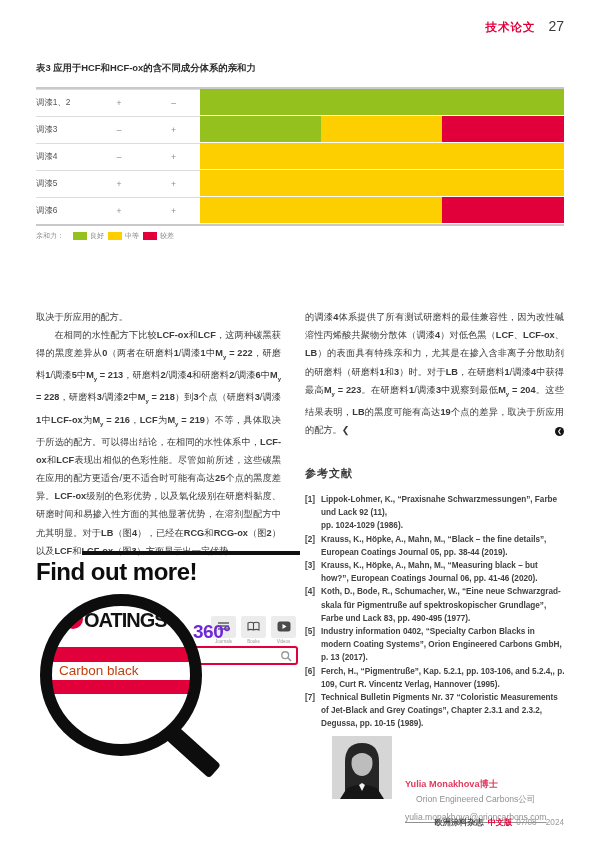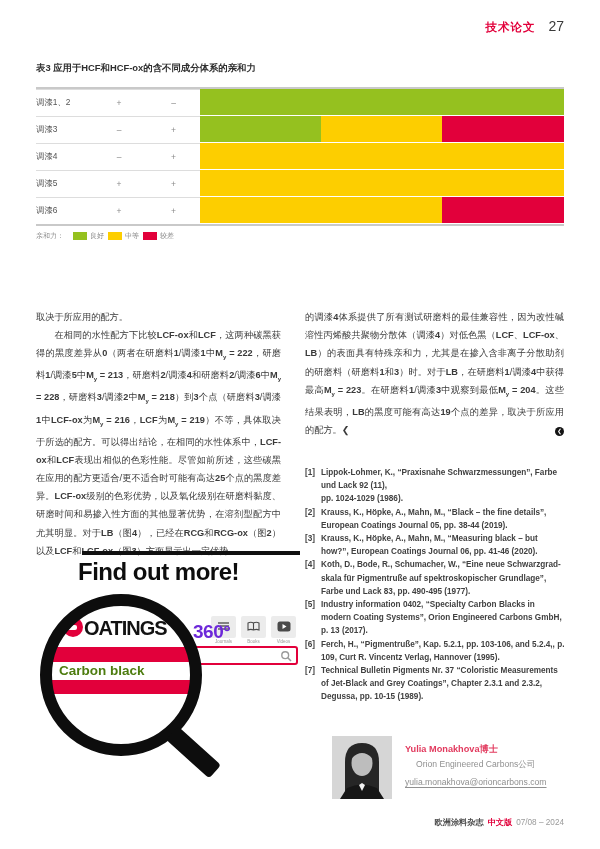--- a/index.html
+++ b/index.html
@@ -51,60 +51,60 @@
   
   .refs { position:absolute; left:305px; top:466px; width:260px; }
   .refs-heading { font-size:11px; font-weight:bold; color:#3a3a3a; letter-spacing:1px; margin-bottom:12px; }
   .ref { display:flex; font-size:8.2px; line-height:13.2px; font-weight:bold; color:#414141; }
   .ref .refnum { flex:0 0 16px; }
   .ref .reftext { white-space:pre-line; }
 
   
   .promo { position:absolute; left:36px; top:546px; width:262px; }
   .promo-rule { margin-left:46px; width:218px; height:4px; background:#101010; margin-top:5px; }
-  .promo-headline { width:245px; text-align:center; font-size:24px; font-weight:bold; color:#0d0d0d;
+  .promo-headline { width:245px; text-align:left; font-size:24px; font-weight:bold; color:#0d0d0d;
     margin-top:3px; letter-spacing:-0.5px; }
   .scene { position:relative; height:172px; margin-top:2px; }
   .searchbar { position:absolute; left:112px; top:58px; width:150px; height:19px; background:#fff;
     border:2.5px solid #e2003b; border-radius:3px; z-index:1; display:flex; align-items:center; }
   .searchbar input { flex:1; border:none; outline:none; height:100%; font-size:8px; background:transparent; min-width:0; }
   .bar-mag { position:absolute; right:3px; top:1px; }
   .navicons { position:absolute; left:175px; top:28px; display:flex; gap:5px; z-index:1; }
   .navbtn { width:25px; text-align:center; }
   .navbtn .box { width:25px; height:22px; background:#ececec; border-radius:2px;
     display:flex; align-items:center; justify-content:center; }
   .navbtn .nlabel { font-size:4.5px; color:#9a9a9a; margin-top:1px; display:block; }
   .lens-interior { position:absolute; left:15px; top:17px; width:140px; height:140px; border-radius:50%;
     background:#fff; overflow:hidden; z-index:2; }
-  .lens-logo { position:absolute; left:12px; top:12px; display:flex; z-index:3; }
+  .lens-logo { position:absolute; left:12px; top:4px; display:flex; z-index:3; }
   .logo-mark { width:20px; height:20px; border-radius:50%; background:#e2003b; position:relative; overflow:hidden; }
   .logo-mark::after { content:""; position:absolute; left:2px; right:6px; top:8px; height:5px; background:#fff; border-radius:2px; }
   .logo-word { font-size:20px; font-weight:bold; color:#121212; letter-spacing:-1px; margin-left:1px; }
   .stripe1 { position:absolute; left:0; right:0; top:42px; height:15px; background:#e2003b; }
   .query-band { position:absolute; left:0; right:0; top:57px; height:18px; background:#fff;
-    font-size:13.5px; font-weight:bold; color:#4d7c0f; line-height:18px; padding-left:8px; }
+    font-size:13.5px; font-weight:normal; color:#c2410c; line-height:18px; padding-left:8px; }
   .stripe2 { position:absolute; left:0; right:0; top:75px; height:14px; background:#e2003b; }
   .logo-360 { position:absolute; left:157px; top:33px; font-size:19px; font-weight:bold; color:#6d28d9;
     z-index:3; letter-spacing:-0.5px; }
   .lens-ring { position:absolute; left:4px; top:6px; width:162px; height:162px; border:12px solid #0d0d0d;
     border-radius:50%; z-index:4; }
   .lens-handle { position:absolute; left:136px; top:136px; width:58px; height:18px; background:#0d0d0d;
     border-radius:4px; transform:rotate(42deg); transform-origin:0 50%; z-index:4; }
 
   .banner { position:absolute; left:36px; top:761px; width:245px; height:57px; background:#e2003b;
     border-radius:9px; color:#fff; text-align:center; padding-top:8px; }
   .banner .l1 { font-size:9px; font-weight:bold; letter-spacing:0.3px; }
   .banner .big { font-size:16px; font-weight:bold; letter-spacing:0.5px; }
   .banner .l2 { font-size:10.5px; font-weight:bold; margin-top:4px; }
   .banner .url { text-decoration:underline; text-underline-offset:2px; }
 
   
   .author { position:absolute; left:332px; top:736px; display:flex; }
   .photo { width:60px; height:63px; flex:0 0 60px; }
-  .author-info { margin-left:13px; padding-top:7px; }
+  .author-info { margin-left:13px; padding-top:7px;margin-top:35px; }
   .author-name { font-size:9.2px; font-weight:bold; color:#e23a5e; }
   .author-company { font-size:8.6px; color:#909090; margin-top:3px;text-align:center; }
   .author-email { font-size:8.6px; color:#909090; margin-top:3px; text-decoration:underline; text-underline-offset:2px; display:inline-block; }
 
   
   .pagefoot { position:absolute; right:36px; top:817px; display:flex; gap:4px; align-items:baseline; font-size:8.2px; }
   .foot-mag { font-weight:bold; color:#4a4a4a; }
   .foot-ed { font-weight:bold; color:#e2003b; }
   .foot-issue { color:#9a9a9a; }
 </style>
@@ -185,20 +185,21 @@
 
   <div class="col-left">
     <p class="body-p latin-bold">取决于所应用的配方。</p>
     <p class="body-p latin-bold indent">在相同的水性配方下比较<b>LCF-ox</b>和<b>LCF</b>，这两种碳黑获得的黑度差异从<b>0</b>（两者在研磨料<b>1</b>/调漆<b>1</b>中<b>M<sub>y</sub> = 222</b>，研磨料<b>1</b>/调漆<b>5</b>中<b>M<sub>y</sub> = 213</b>，研磨料<b>2</b>/调漆<b>4</b>和研磨料<b>2</b>/调漆<b>6</b>中<b>M<sub>y</sub> = 228</b>，研磨料<b>3</b>/调漆<b>2</b>中<b>M<sub>y</sub> = 218</b>）到<b>3</b>个点（研磨料<b>3</b>/调漆<b>1</b>中<b>LCF-ox</b>为<b>M<sub>y</sub> = 216</b>，<b>LCF</b>为<b>M<sub>y</sub> = 219</b>）不等，具体取决于所选的配方。可以得出结论，在相同的水性体系中，<b>LCF-ox</b>和<b>LCF</b>表现出相似的色彩性能。尽管如前所述，这些碳黑在应用的配方更适合/更不适合时可能有高达<b>25</b>个点的黑度差异。<b>LCF-ox</b>级别的色彩优势，以及氧化级别在研磨料黏度、研磨时间和易掺入性方面的其他显著优势，在溶剂型配方中尤其明显。对于<b>LB</b>（图<b>4</b>），已经在<b>RCG</b>和<b>RCG-ox</b>（图<b>2</b>）以及<b>LCF</b>和<b>LCF-ox</b>（图<b>3</b>）方面显示出一定优势</p>
   </div>
   <div class="col-right">
     <p class="body-p latin-bold">的调漆<b>4</b>体系提供了所有测试研磨料的最佳兼容性，因为改性碱溶性丙烯酸共聚物分散体（调漆<b>4</b>）对低色黑（<b>LCF</b>、<b>LCF-ox</b>、<b>LB</b>）的表面具有特殊亲和力，尤其是在掺入含非离子分散助剂的研磨料（研磨料<b>1</b>和<b>3</b>）时。对于<b>LB</b>，在研磨料<b>1</b>/调漆<b>4</b>中获得最高<b>M<sub>y</sub> = 223</b>。在研磨料<b>1</b>/调漆<b>3</b>中观察到最低<b>M<sub>y</sub> = 204</b>。这些结果表明，<b>LB</b>的黑度可能有高达<b>19</b>个点的差异，取决于所应用的配方。❮<span class="end-marker">❮</span></p>
   </div>
 
   <div class="refs">
+    <div class="refs-heading">参考文献</div>
     <div id="reflist">
         <div class="ref">
           <span class="refnum">[1]</span>
           <span class="reftext">Lippok-Lohmer, K., “Praxisnahe Schwarzmessungen”, Farbe und Lack 92 (11),
 pp. 1024-1029 (1986).</span>
         </div>
         <div class="ref">
           <span class="refnum">[2]</span>
           <span class="reftext">Krauss, K., Höpke, A., Mahn, M., “Black – the fine details”, European Coatings Journal 05, pp. 38-44 (2019).</span>
         </div>

